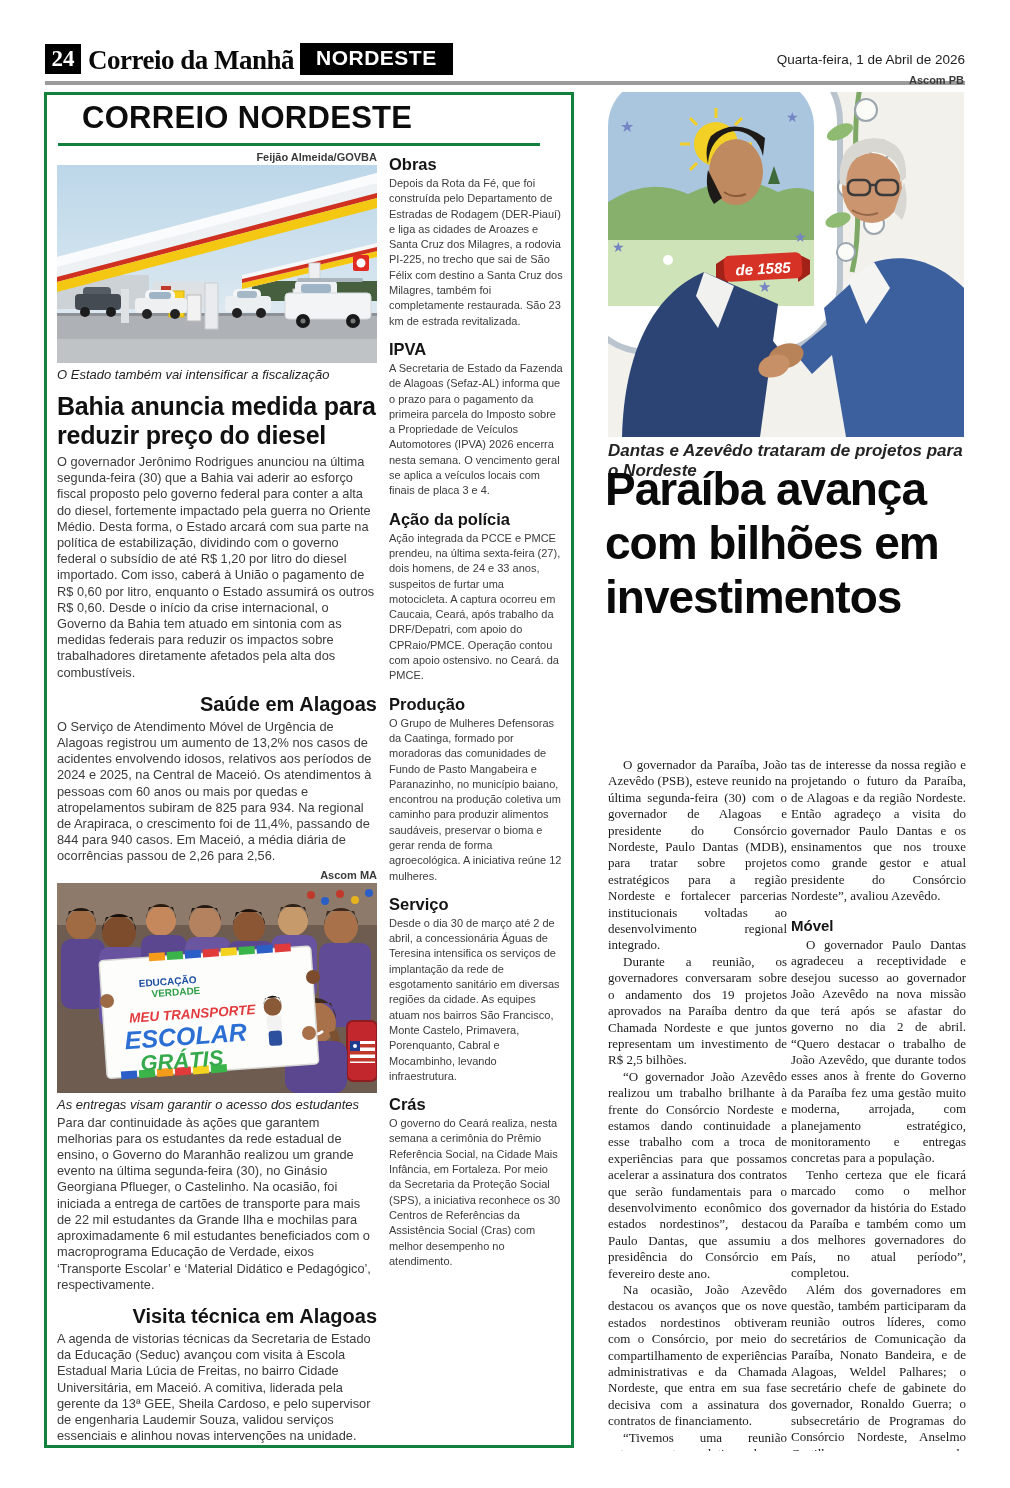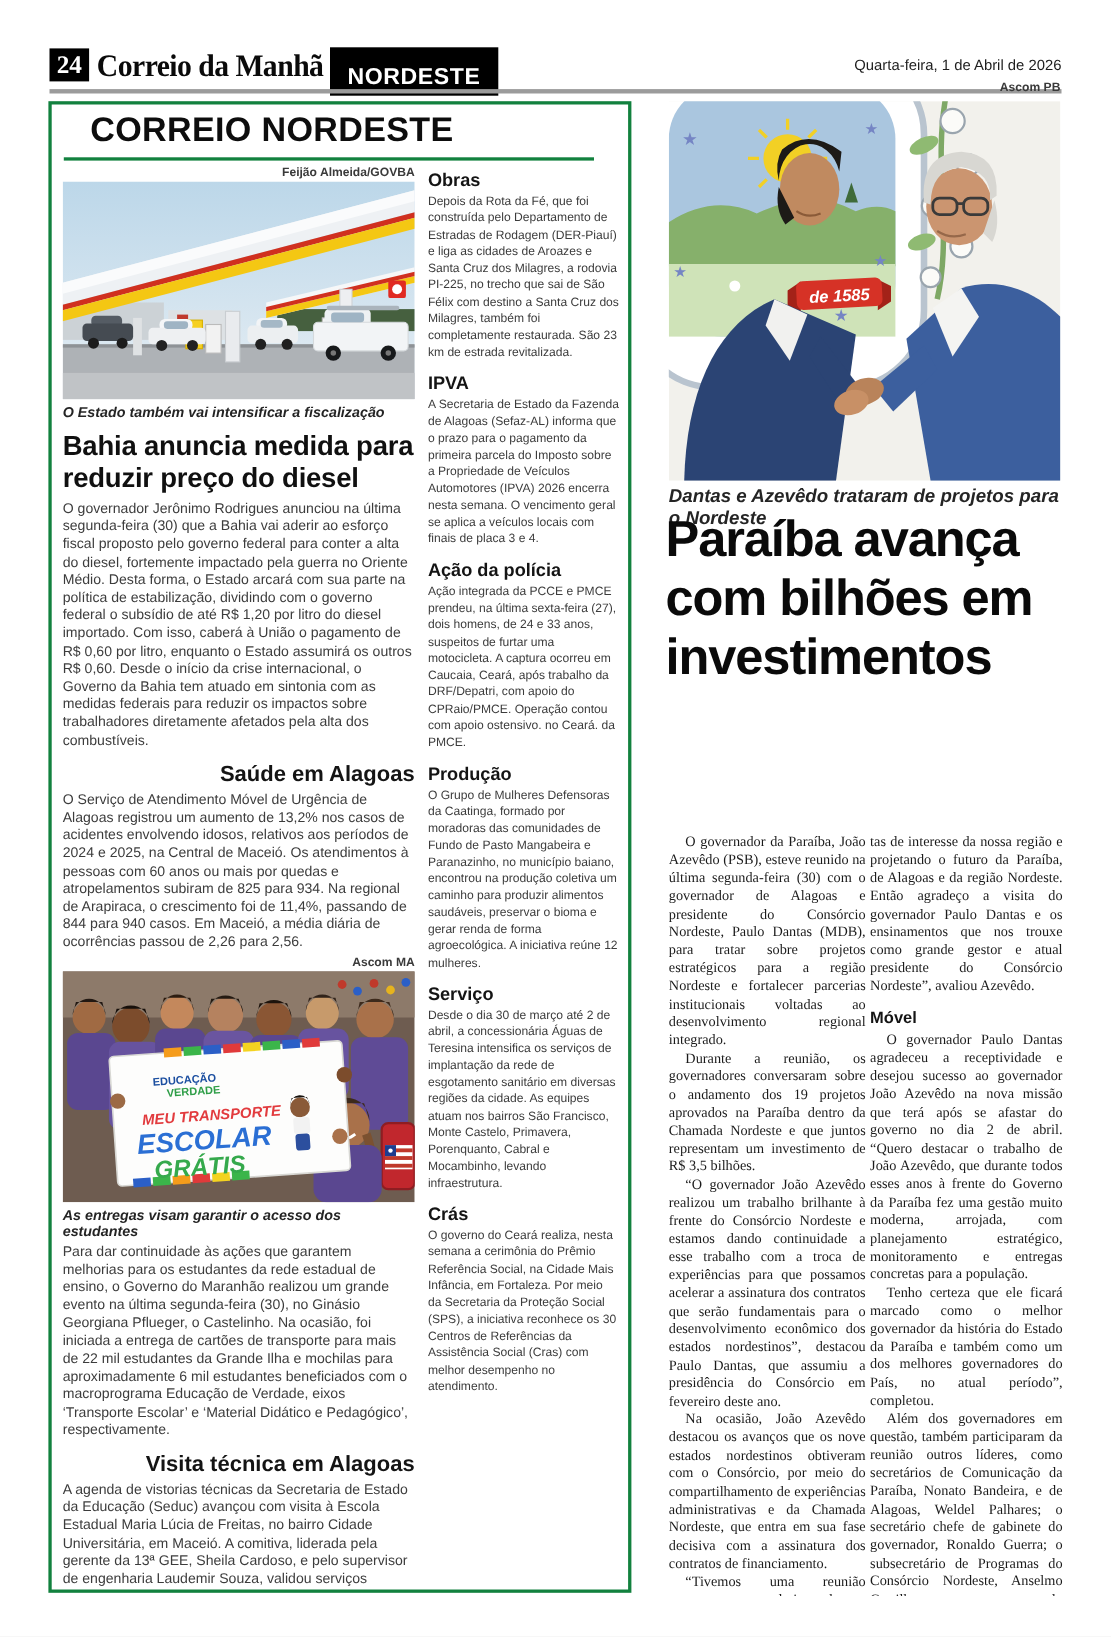--- a/index.html
+++ b/index.html
@@ -5,35 +5,35 @@
   html,body{margin:0;padding:0;background:#e9e9e9;}
   .page{position:relative;width:1010px;height:1488px;background:#ffffff;margin:0 auto;
         font-family:"Liberation Sans",sans-serif;color:#222;overflow:hidden;}
   
   .pgnum{position:absolute;left:45px;top:44px;width:36px;height:30px;background:#000;color:#fff;
          display:flex;align-items:center;justify-content:center;font-family:"Liberation Serif",serif;
          font-weight:700;font-size:23px;}
   .masthead{position:absolute;left:88px;top:44px;font-family:"Liberation Serif",serif;font-weight:700;
          font-size:27px;letter-spacing:-0.5px;color:#0a0a0a;transform:scaleY(1.05);transform-origin:top left;}
   .sectag{position:absolute;left:300px;top:43px;background:#000;color:#fff;font-weight:700;
-         font-size:21px;padding:15px 16px 5px;letter-spacing:0.5px;}
+         font-size:21px;padding:3px 16px 5px;letter-spacing:0.5px;}
   .hdate{position:absolute;right:45px;top:52px;font-size:13.5px;color:#1e1e1e;}
   .hrule{position:absolute;left:45px;right:45px;top:81px;height:4px;background:#9b9b9b;}
   .credit{font-size:11px;font-weight:700;color:#3a3a3a;text-align:right;}
   .credit-pb{position:absolute;right:46px;top:74px;}
   
   .gbox{position:absolute;left:44px;top:92px;width:530px;height:1356px;border:3px solid #12813e;
         box-sizing:border-box;overflow:hidden;}
   .cn-title{position:absolute;left:11px;top:5px;font-size:31px;font-weight:700;letter-spacing:0.3px;color:#0d0d0d;margin-left:24px;}
   .cn-underline{position:absolute;left:11px;top:48px;width:482px;height:3px;background:#12813e;}
   .colL{position:absolute;left:10px;top:54px;width:320px;}
   .colM{position:absolute;left:342px;top:60px;width:174px;}
   .colL .credit{margin:2px 0 2px;}
   .photo{display:block;}
-  .caption{font-size:13px;font-style:italic;font-weight:700;color:#242424;margin-top:4px;}
+  .caption{font-size:13px;font-style:italic;font-weight:400;color:#242424;margin-top:4px;}
   .hl1{font-size:25px;line-height:29px;font-weight:700;color:#101010;margin-top:10px;letter-spacing:-0.2px;}
   .bodyS{font-size:12.8px;line-height:16.2px;color:#3c3c3c;margin-top:4px;}
   .h3L{font-size:20px;font-weight:700;color:#141414;margin:12px 0 1px;text-align:right;}
   .colM h4{font-size:16.5px;font-weight:700;color:#141414;margin:11px 0 2px;}
   .colM h4:first-child{margin-top:0;}
   .colM p{font-size:11px;line-height:15.3px;color:#3c3c3c;margin:0;}
   
   .photo3{position:absolute;left:608px;top:92px;}
   .cap3{position:absolute;left:608px;top:441px;width:356px;font-size:17px;font-style:italic;
         font-weight:700;color:#242424;}
@@ -334,21 +334,21 @@
       <ellipse cx="178" cy="264" rx="18" ry="12" fill="#b9835a" transform="rotate(-18 178 264)"></ellipse>
       <ellipse cx="166" cy="274" rx="16" ry="11" fill="#c89066" transform="rotate(-18 166 274)"></ellipse>
     </g>
   </svg>
 
   <div class="cap3">Dantas e Azevêdo trataram de projetos para o Nordeste</div>
   <div class="hl2">Paraíba avança com bilhões em investimentos</div>
 
   <div class="scol scol1">
     <p>O governador da Paraíba, João Azevêdo (PSB), esteve reunido na última segunda-feira (30) com o governador de Alagoas e presidente do Consórcio Nordeste, Paulo Dantas (MDB), para tratar sobre projetos estratégicos para a região Nordeste e fortalecer parcerias institucionais voltadas ao desenvolvimento regional integrado.</p>
-    <p>Durante a reunião, os governadores conversaram sobre o andamento dos 19 projetos aprovados na Paraíba dentro da Chamada Nordeste e que juntos representam um investimento de R$ 3,5 bilhões.</p>
+    <p>Durante a reunião, os governadores conversaram sobre o andamento dos 19 projetos aprovados na Paraíba dentro da Chamada Nordeste e que juntos representam um investimento de R$ 2,5 bilhões.</p>
     <p>“O governador João Azevêdo realizou um trabalho brilhante à frente do Consórcio Nordeste e estamos dando continuidade a esse trabalho com a troca de experiências para que possamos acelerar a assinatura dos contratos que serão fundamentais para o desenvolvimento econômico dos estados nordestinos”, destacou Paulo Dantas, que assumiu a presidência do Consórcio em fevereiro deste ano.</p>
     <p>Na ocasião, João Azevêdo destacou os avanços que os nove estados nordestinos obtiveram com o Consórcio, por meio do compartilhamento de experiências administrativas e da Chamada Nordeste, que entra em sua fase decisiva com a assinatura dos contratos de financiamento.</p>
     <p>“Tivemos uma reunião extremamente produtiva sobre as pau-</p>
   </div>
 
   <div class="scol scol2">
     <p class="cont">tas de interesse da nossa região e projetando o futuro da Paraíba, de Alagoas e da região Nordeste. Então agradeço a visita do governador Paulo Dantas e os ensinamentos que nos trouxe como grande gestor e atual presidente do Consórcio Nordeste”, avaliou Azevêdo.</p>
     <h5>Móvel</h5>
     <p>O governador Paulo Dantas agradeceu a receptividade e desejou sucesso ao governador João Azevêdo na nova missão que terá após se afastar do governo no dia 2 de abril. “Quero destacar o trabalho de João Azevêdo, que durante todos esses anos à frente do Governo da Paraíba fez uma gestão muito moderna, arrojada, com planejamento estratégico, monitoramento e entregas concretas para a população.</p>
     <p>Tenho certeza que ele ficará marcado como o melhor governador da história do Estado da Paraíba e também como um dos melhores governadores do País, no atual período”, completou.</p>

